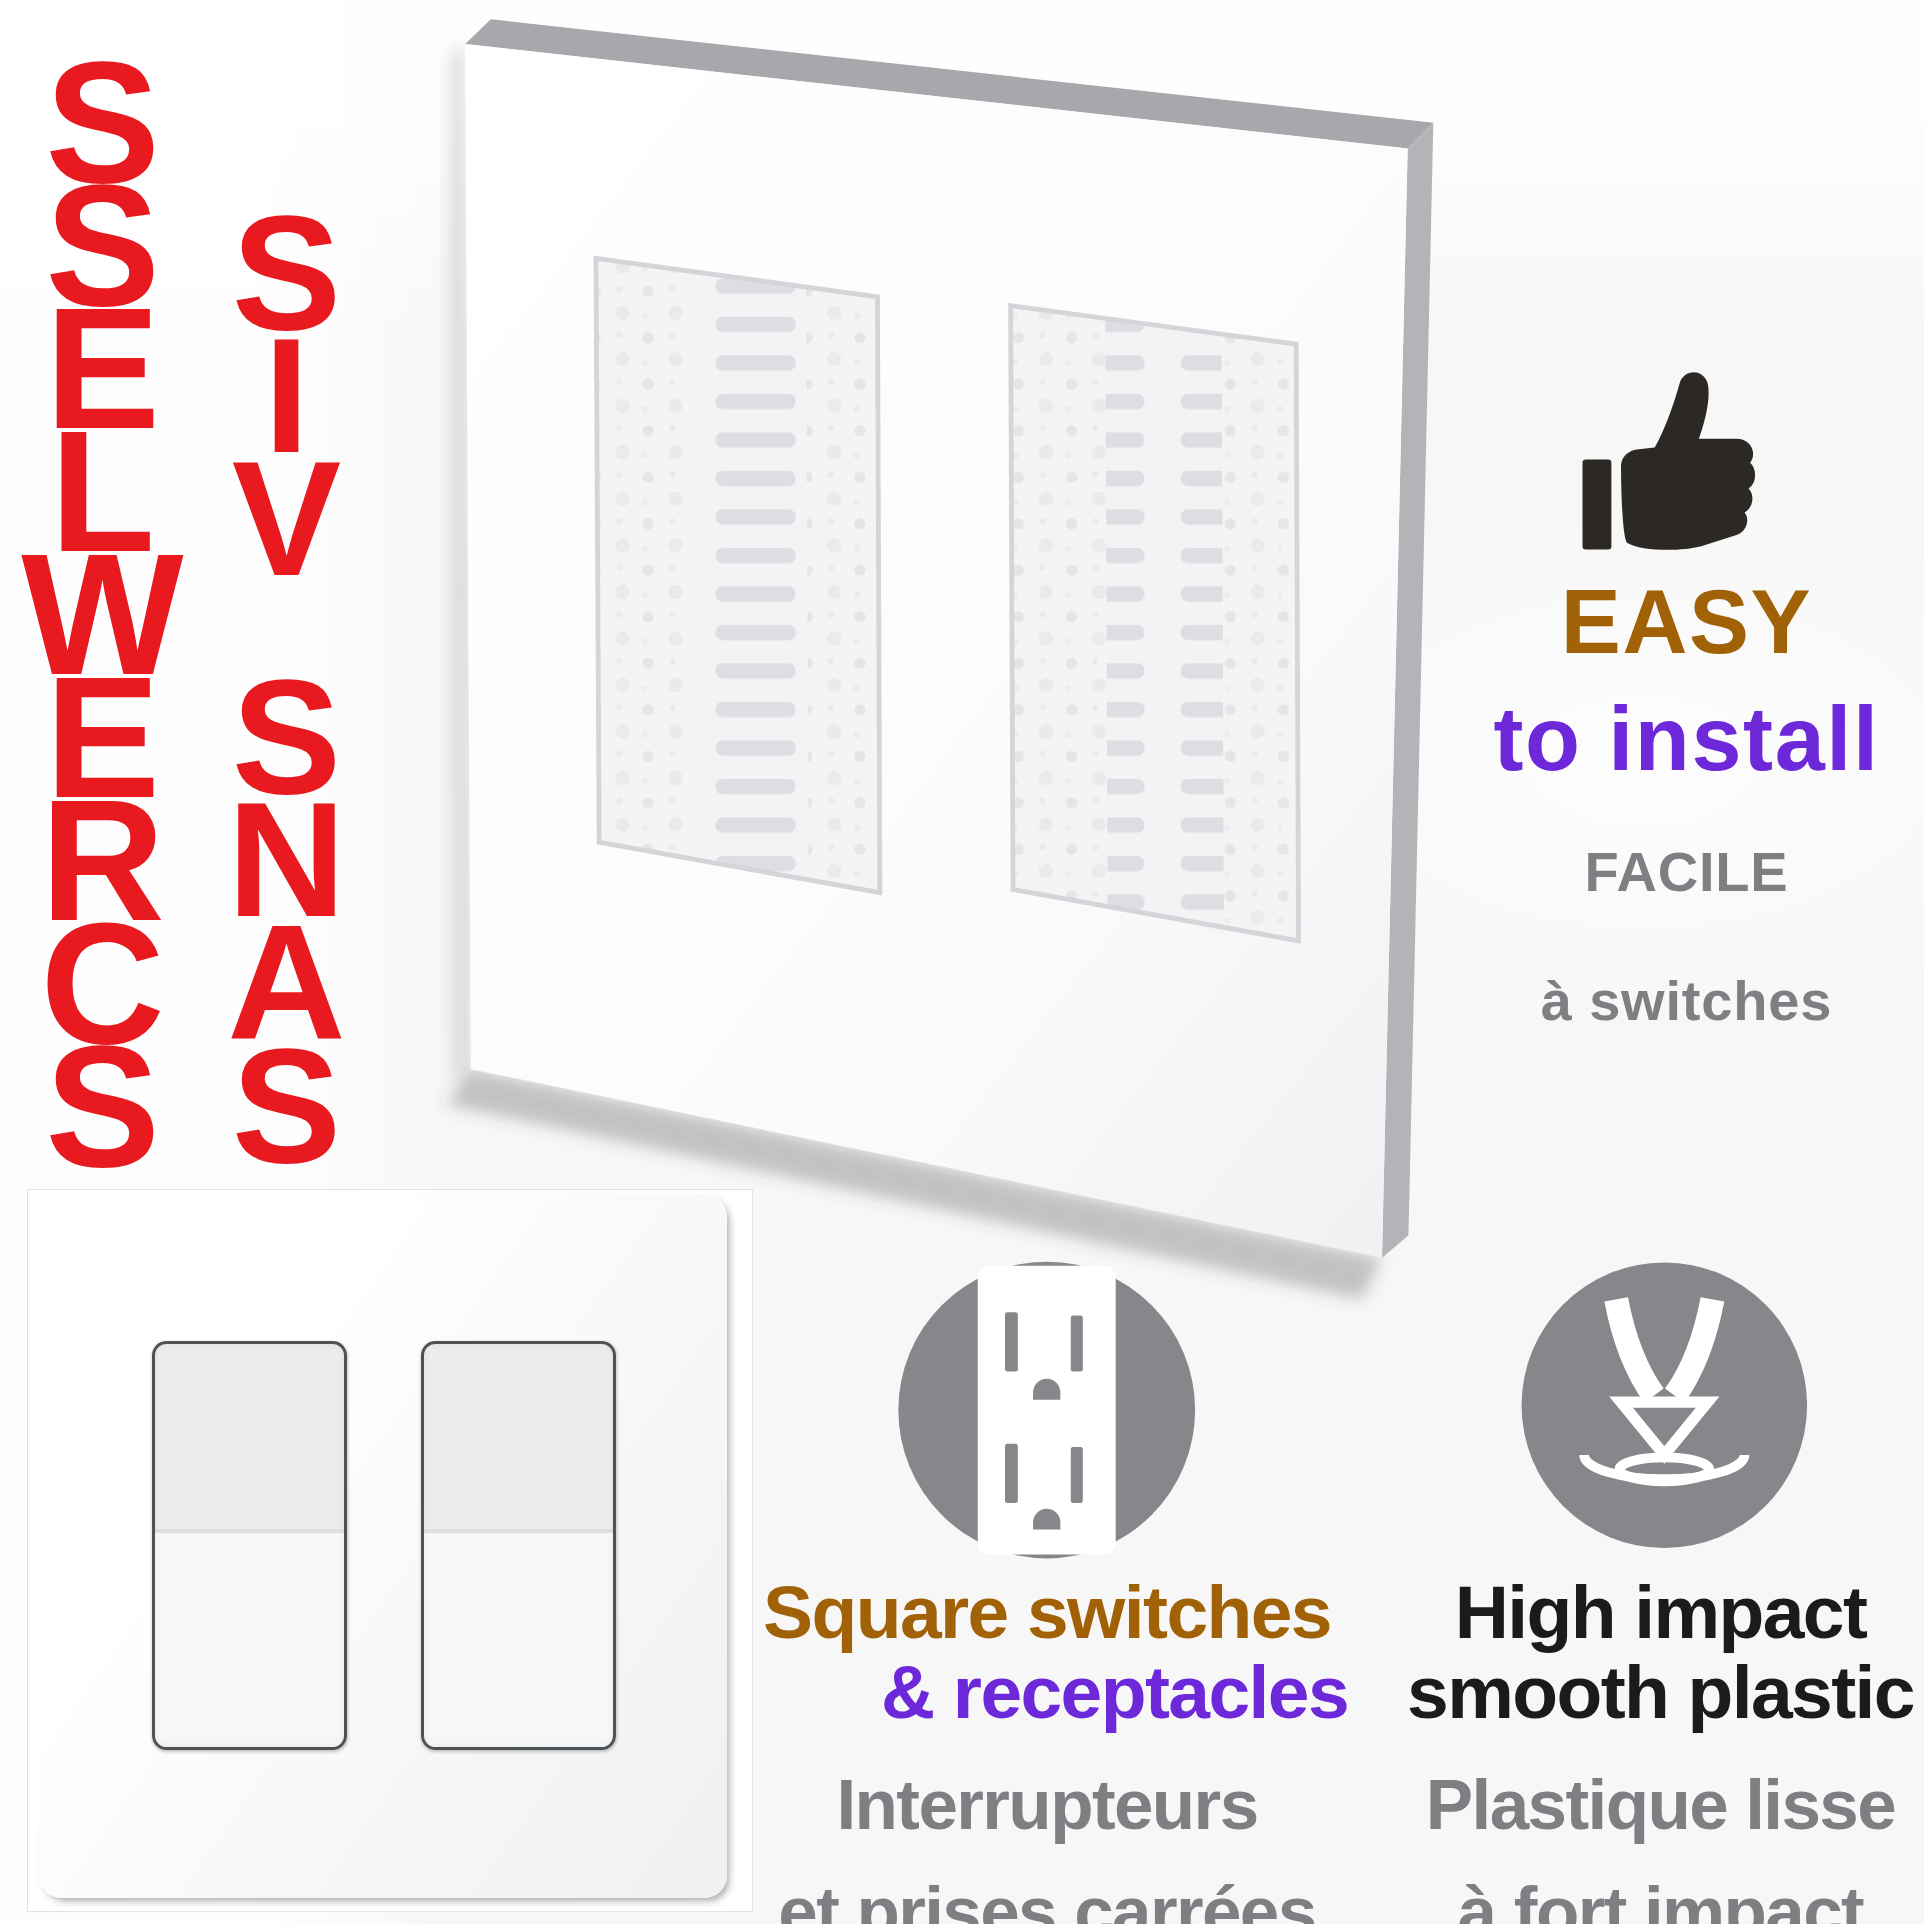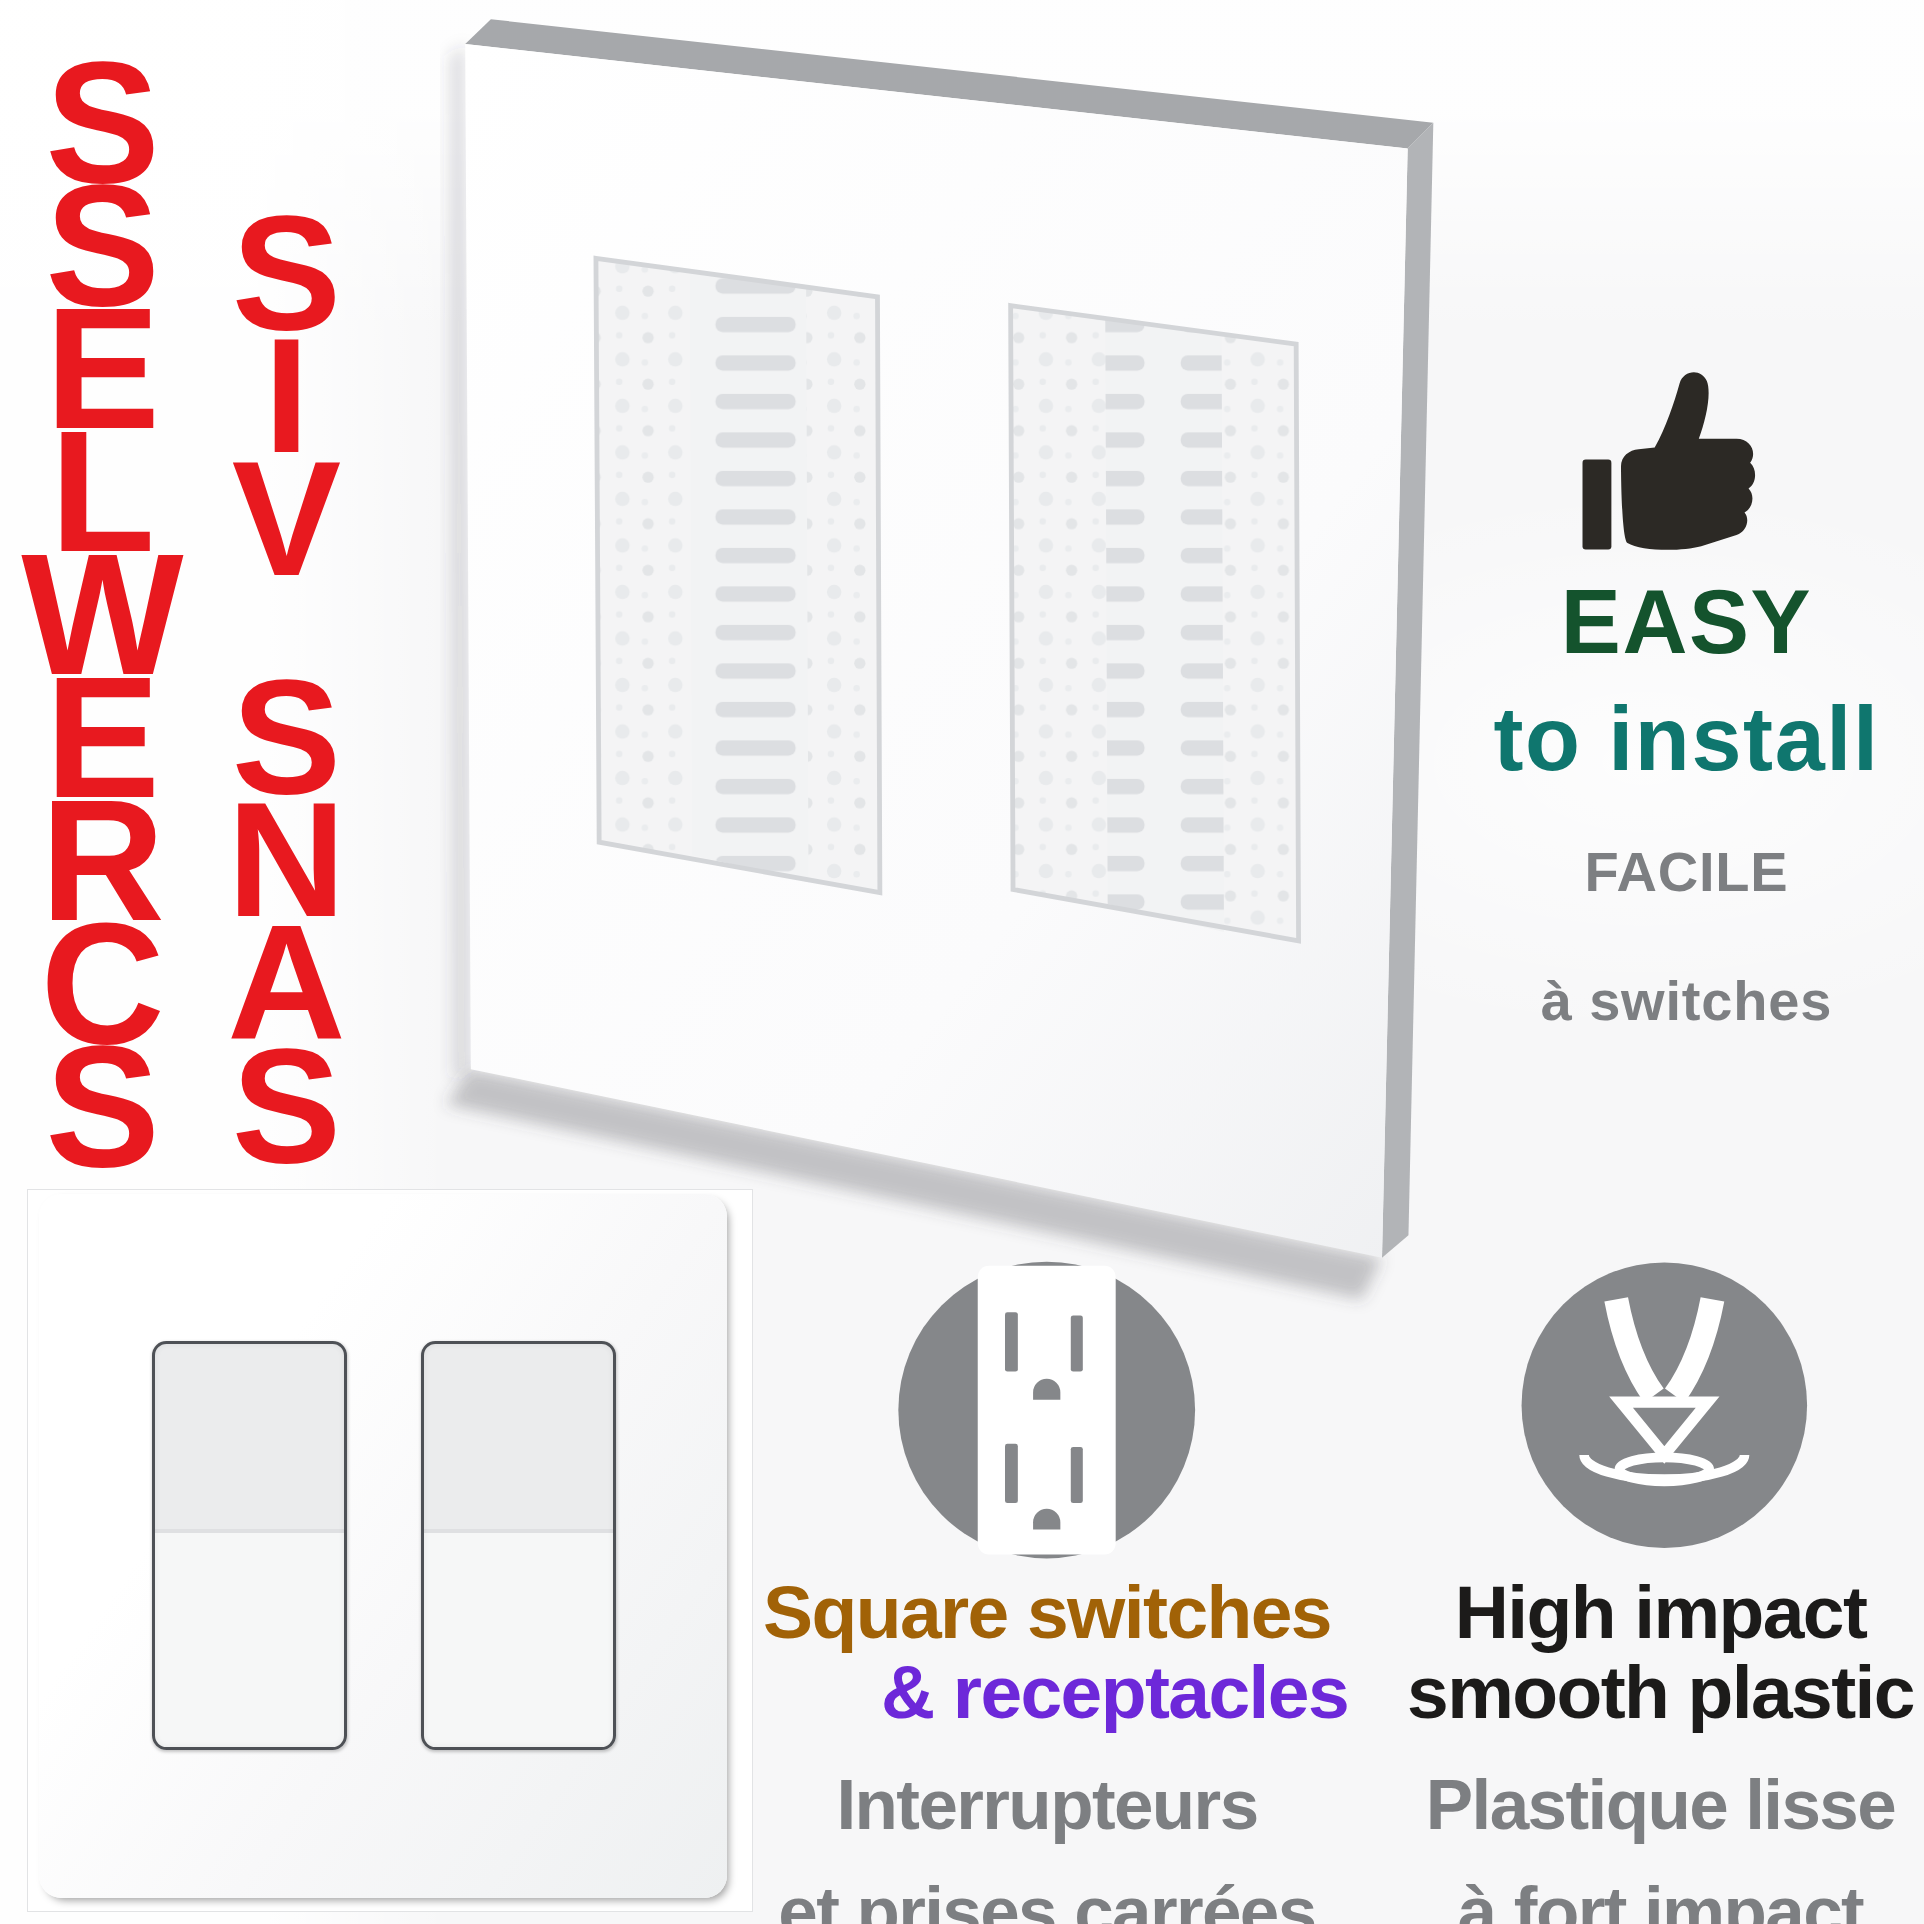--- a/index.html
+++ b/index.html
@@ -179,22 +179,22 @@
         <path d="M -60 -132 Q -46 -58 -13 -12" stroke-width="30"></path>
         <path d="M 60 -132 Q 46 -58 13 -12" stroke-width="30"></path>
         <polygon points="-54,-4 54,-4 0,62" stroke-width="14"></polygon>
         <ellipse cx="0" cy="80" rx="56" ry="15" stroke-width="12"></ellipse>
         <path d="M -100 62 A 100 30 0 1 0 100 62" stroke-width="12"></path>
       </g>
     </g>
   </svg>
 
   <div class="easy-block">
-    <div class="easy-en" style="color: #14532d;">EASY</div>
-    <div class="easy-en" style="color: #0f766e;">to install</div>
+    <div class="easy-en" style="color: #a16207;">EASY</div>
+    <div class="easy-en" style="color: #6d28d9;">to install</div>
     <div class="easy-fr" style="color: rgb(125, 127, 130);">FACILE</div>
     <div class="easy-fr" style="color: rgb(125, 127, 130);">à switches</div>
   </div>
 
   <div class="photo-panel">
     <div class="photo-plate">
       <div class="rocker rocker-left"></div>
       <div class="rocker rocker-right"></div>
     </div>
   </div>

